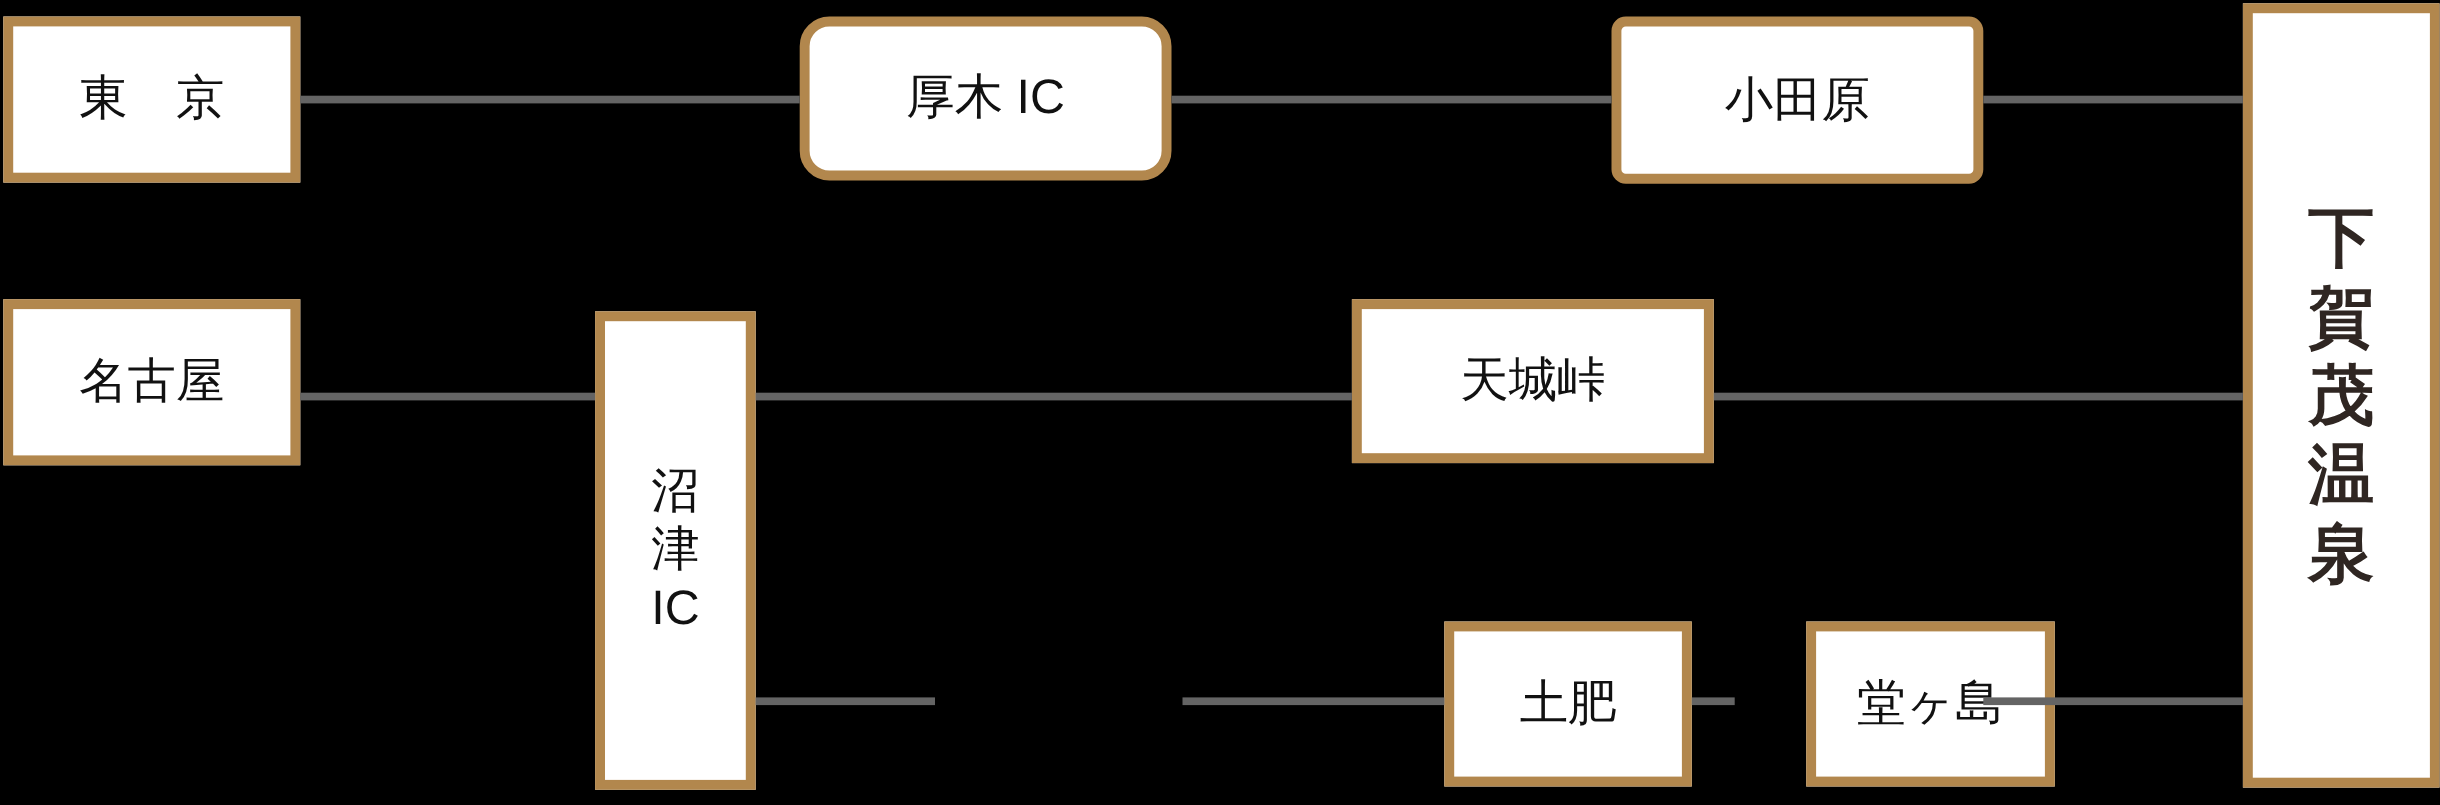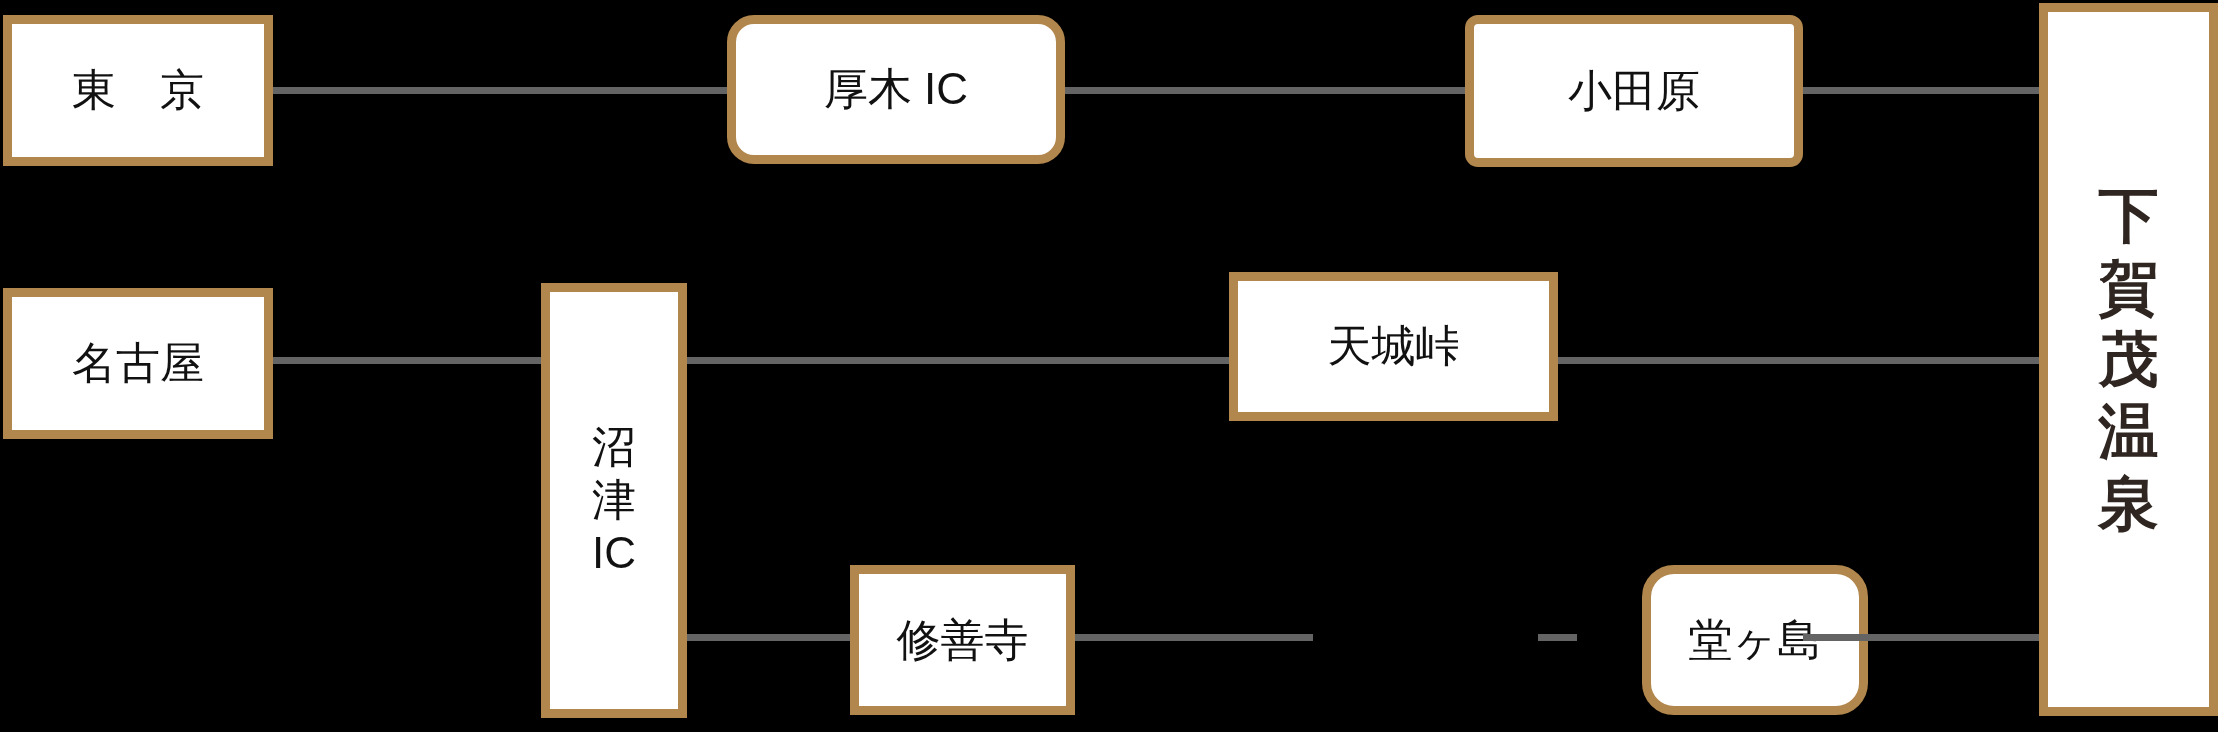--- a/index.html
+++ b/index.html
@@ -50,32 +50,32 @@
 <body>
 
 <div class="canvas">
 
   <div class="node" style="left:3px; top:15px; width:270px; height:151px;">東　京</div>
 
   <div class="node" style="left:727px; top:15px; width:338px; height:149px;border-radius:27px;">厚木 IC</div>
 
   <div class="node" style="left:1465px; top:15px; width:338px; height:152px;border-radius:13px;">小田原</div>
 
-  <div class="node" style="left:3px; top:288px; width:270px; height:151px;">名古屋</div>
+  <div class="node" style="left:3px; top:272px; width:270px; height:151px;">名古屋</div>
 
   <div class="node" style="left:541px; top:283px; width:146px; height:435px;">沼
 津
 IC</div>
 
   <div class="node" style="left:1229px; top:272px; width:329px; height:149px;">天城峠</div>
 
-  <div class="node" style="left:850px; top:565px; width:225px; height:150px;">修善寺</div>
 
+  <div class="node" style="left:1313px; top:565px; width:225px; height:150px;">土肥</div>
 
-  <div class="node" style="left:1642px; top:565px; width:226px; height:150px;border-radius:32px;">堂ヶ島</div>
+  <div class="node" style="left:1642px; top:565px; width:226px; height:150px;">堂ヶ島</div>
 
   <div class="node dest" style="left:2039px; top:3px; width:179px; height:713px;">下
 賀
 茂
 温
 泉</div>
 
   <div class="connector" style="left:273px; top:87px; width:454px;"></div>
   <div class="connector" style="left:1065px; top:87px; width:400px;"></div>
   <div class="connector" style="left:1803px; top:87px; width:236px;"></div>

